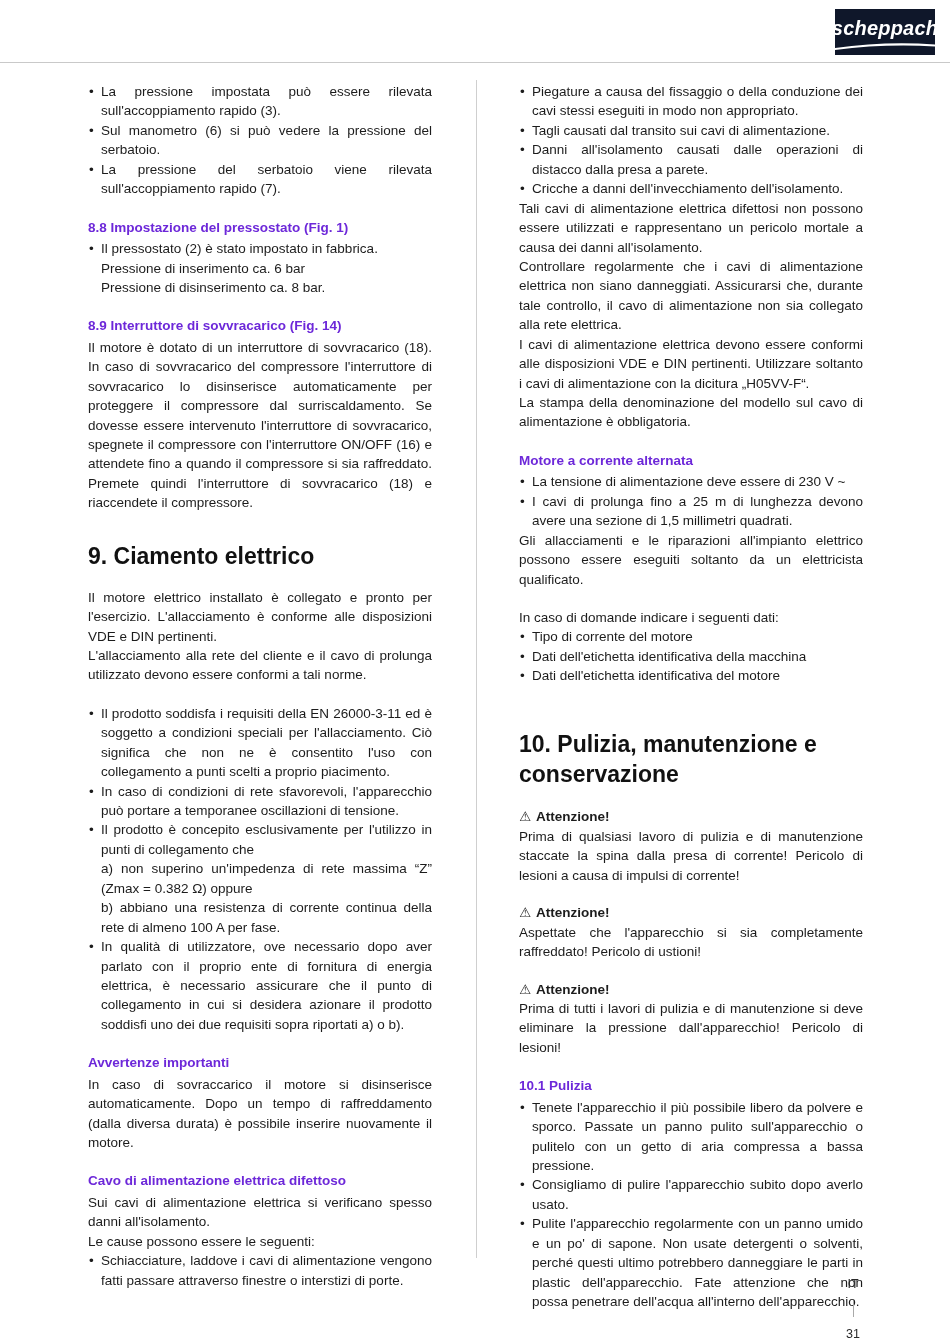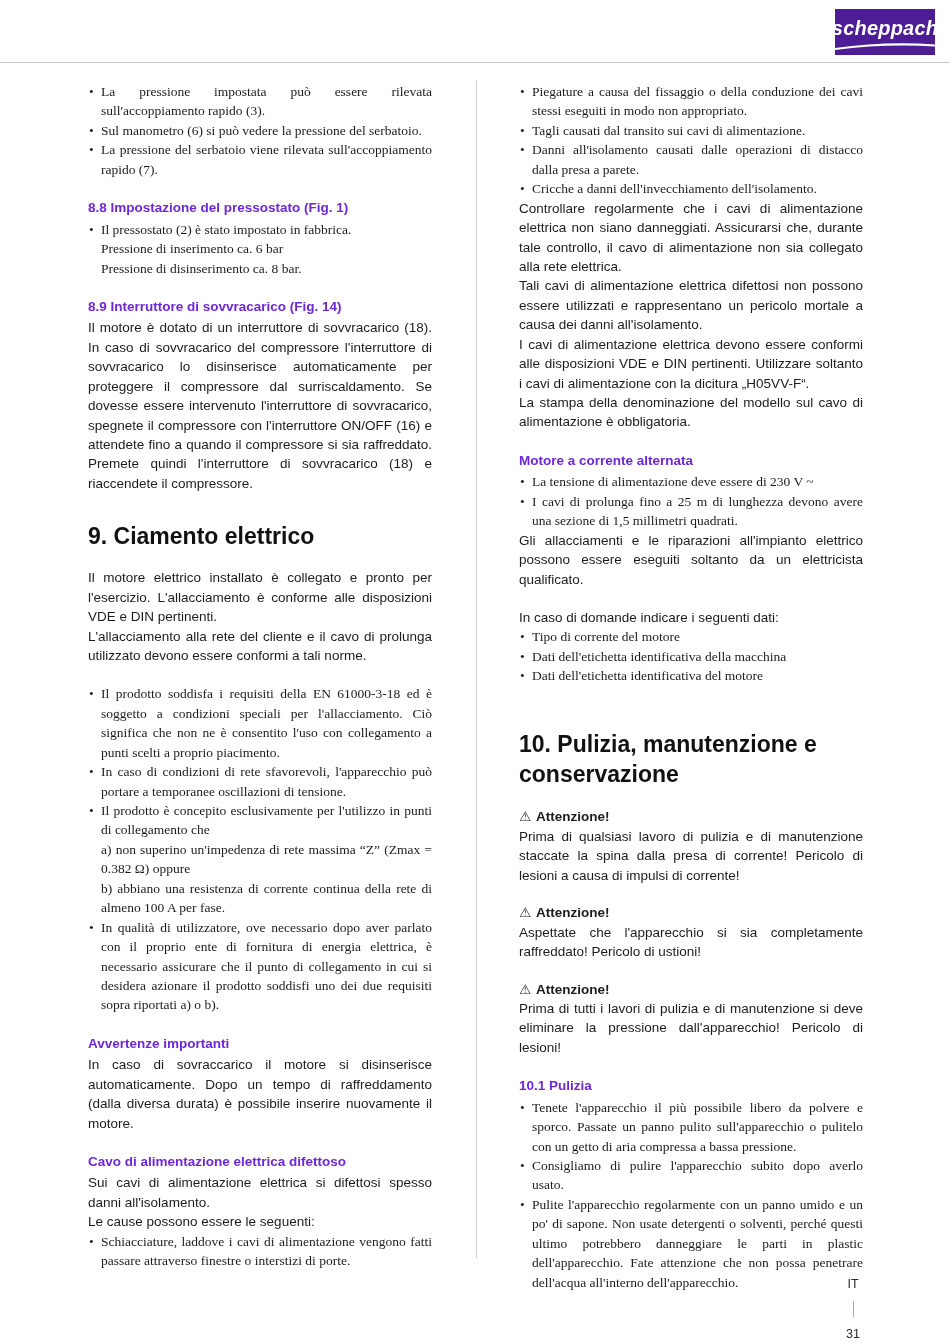--- a/index.html
+++ b/index.html
@@ -16,21 +16,21 @@
     margin: 0 auto;
   }
 
   
   .logo-box {
     position: absolute;
     top: 9px;
     right: 15px;
     width: 100px;
     height: 46px;
-    background: #4c1d95;
+    background: #0f172a;
     display: flex;
     flex-direction: column;
     align-items: center;
     justify-content: center;
     padding-top: 3px;
   }
   .logo-text {
     color: #ffffff;
     font-style: italic;
     font-weight: bold;
@@ -83,21 +83,21 @@
     font-size: 23px;
     font-weight: bold;
     margin: 29px 0 16px 0;
     line-height: 1.3;
     color: #111;
   }
   .warn { font-weight: bold; margin-top: 18px; }
   .warn .warn-icon { font-weight: bold; margin-right: 5px; }
 
   ul.blk { list-style: none; }
-  .blk li { position: relative; padding-left: 13px; font-family: Liberation Serif, serif; }
+  .blk li { position: relative; padding-left: 13px; }
   .blk li::before {
     content: "\2022";
     position: absolute;
     left: 1px;
     top: 0;
   }
 
   .gap-before { margin-top: 19px; }
   .h1.gap-before { margin-top: 44px; }
 
@@ -141,45 +141,45 @@
         <li>Il pressostato (2) è stato impostato in fabbrica.
 Pressione di inserimento ca. 6 bar
 Pressione di disinserimento ca. 8 bar.</li>
       </ul>
       <h3 class="blk h2">8.9 Interruttore di sovvracarico (Fig. 14)</h3>
       <p class="blk p">Il motore è dotato di un interruttore di sovvracarico (18). In caso di sovvracarico del compressore l'interruttore di sovvracarico lo disinserisce automaticamente per proteggere il compressore dal surriscaldamento. Se dovesse essere intervenuto l'interruttore di sovvracarico, spegnete il compressore con l'interruttore ON/OFF (16) e attendete fino a quando il compressore si sia raffreddato. Premete quindi l'interruttore di sovvracarico (18) e riaccendete il compressore.</p>
       <h2 class="blk h1">9. Ciamento elettrico</h2>
       <p class="blk p">Il motore elettrico installato è collegato e pronto per l'esercizio. L'allacciamento è conforme alle disposizioni VDE e DIN pertinenti.</p>
       <p class="blk p">L'allacciamento alla rete del cliente e il cavo di prolunga utilizzato devono essere conformi a tali norme.</p>
       <ul class="blk gap-before">
-        <li>Il prodotto soddisfa i requisiti della EN 61000-3-18 ed è soggetto a condizioni speciali per l'allacciamento. Ciò significa che non ne è consentito l'uso con collegamento a punti scelti a proprio piacimento.</li>
+        <li>Il prodotto soddisfa i requisiti della EN 26000-3-11 ed è soggetto a condizioni speciali per l'allacciamento. Ciò significa che non ne è consentito l'uso con collegamento a punti scelti a proprio piacimento.</li>
         <li>In caso di condizioni di rete sfavorevoli, l'apparecchio può portare a temporanee oscillazioni di tensione.</li>
         <li>Il prodotto è concepito esclusivamente per l'utilizzo in punti di collegamento che
 a) non superino un'impedenza di rete massima “Z” (Zmax = 0.382 Ω) oppure
 b) abbiano una resistenza di corrente continua della rete di almeno 100 A per fase.</li>
         <li>In qualità di utilizzatore, ove necessario dopo aver parlato con il proprio ente di fornitura di energia elettrica, è necessario assicurare che il punto di collegamento in cui si desidera azionare il prodotto soddisfi uno dei due requisiti sopra riportati a) o b).</li>
       </ul>
       <h3 class="blk h2">Avvertenze importanti</h3>
       <p class="blk p">In caso di sovraccarico il motore si disinserisce automaticamente. Dopo un tempo di raffreddamento (dalla diversa durata) è possibile inserire nuovamente il motore.</p>
       <h3 class="blk h2">Cavo di alimentazione elettrica difettoso</h3>
-      <p class="blk p">Sui cavi di alimentazione elettrica si difettosi spesso danni all'isolamento.</p>
+      <p class="blk p">Sui cavi di alimentazione elettrica si verificano spesso danni all'isolamento.</p>
       <p class="blk p">Le cause possono essere le seguenti:</p>
       <ul class="blk">
         <li>Schiacciature, laddove i cavi di alimentazione vengono fatti passare attraverso finestre o interstizi di porte.</li>
       </ul>
     </div>
   <div class="col col-right" id="col-right">
       <ul class="blk">
         <li>Piegature a causa del fissaggio o della conduzione dei cavi stessi eseguiti in modo non appropriato.</li>
         <li>Tagli causati dal transito sui cavi di alimentazione.</li>
         <li>Danni all'isolamento causati dalle operazioni di distacco dalla presa a parete.</li>
         <li>Cricche a danni dell'invecchiamento dell'isolamento.</li>
       </ul>
+      <p class="blk p">Tali cavi di alimentazione elettrica difettosi non possono essere utilizzati e rappresentano un pericolo mortale a causa dei danni all'isolamento.</p>
       <p class="blk p">Controllare regolarmente che i cavi di alimentazione elettrica non siano danneggiati. Assicurarsi che, durante tale controllo, il cavo di alimentazione non sia collegato alla rete elettrica.</p>
-      <p class="blk p">Tali cavi di alimentazione elettrica difettosi non possono essere utilizzati e rappresentano un pericolo mortale a causa dei danni all'isolamento.</p>
       <p class="blk p">I cavi di alimentazione elettrica devono essere conformi alle disposizioni VDE e DIN pertinenti. Utilizzare soltanto i cavi di alimentazione con la dicitura „H05VV-F“.</p>
       <p class="blk p">La stampa della denominazione del modello sul cavo di alimentazione è obbligatoria.</p>
       <h3 class="blk h2">Motore a corrente alternata</h3>
       <ul class="blk">
         <li>La tensione di alimentazione deve essere di 230 V ~</li>
         <li>I cavi di prolunga fino a 25 m di lunghezza devono avere una sezione di 1,5 millimetri quadrati.</li>
       </ul>
       <p class="blk p">Gli allacciamenti e le riparazioni all'impianto elettrico possono essere eseguiti soltanto da un elettricista qualificato.</p>
       <p class="blk p gap-before">In caso di domande indicare i seguenti dati:</p>
       <ul class="blk">

